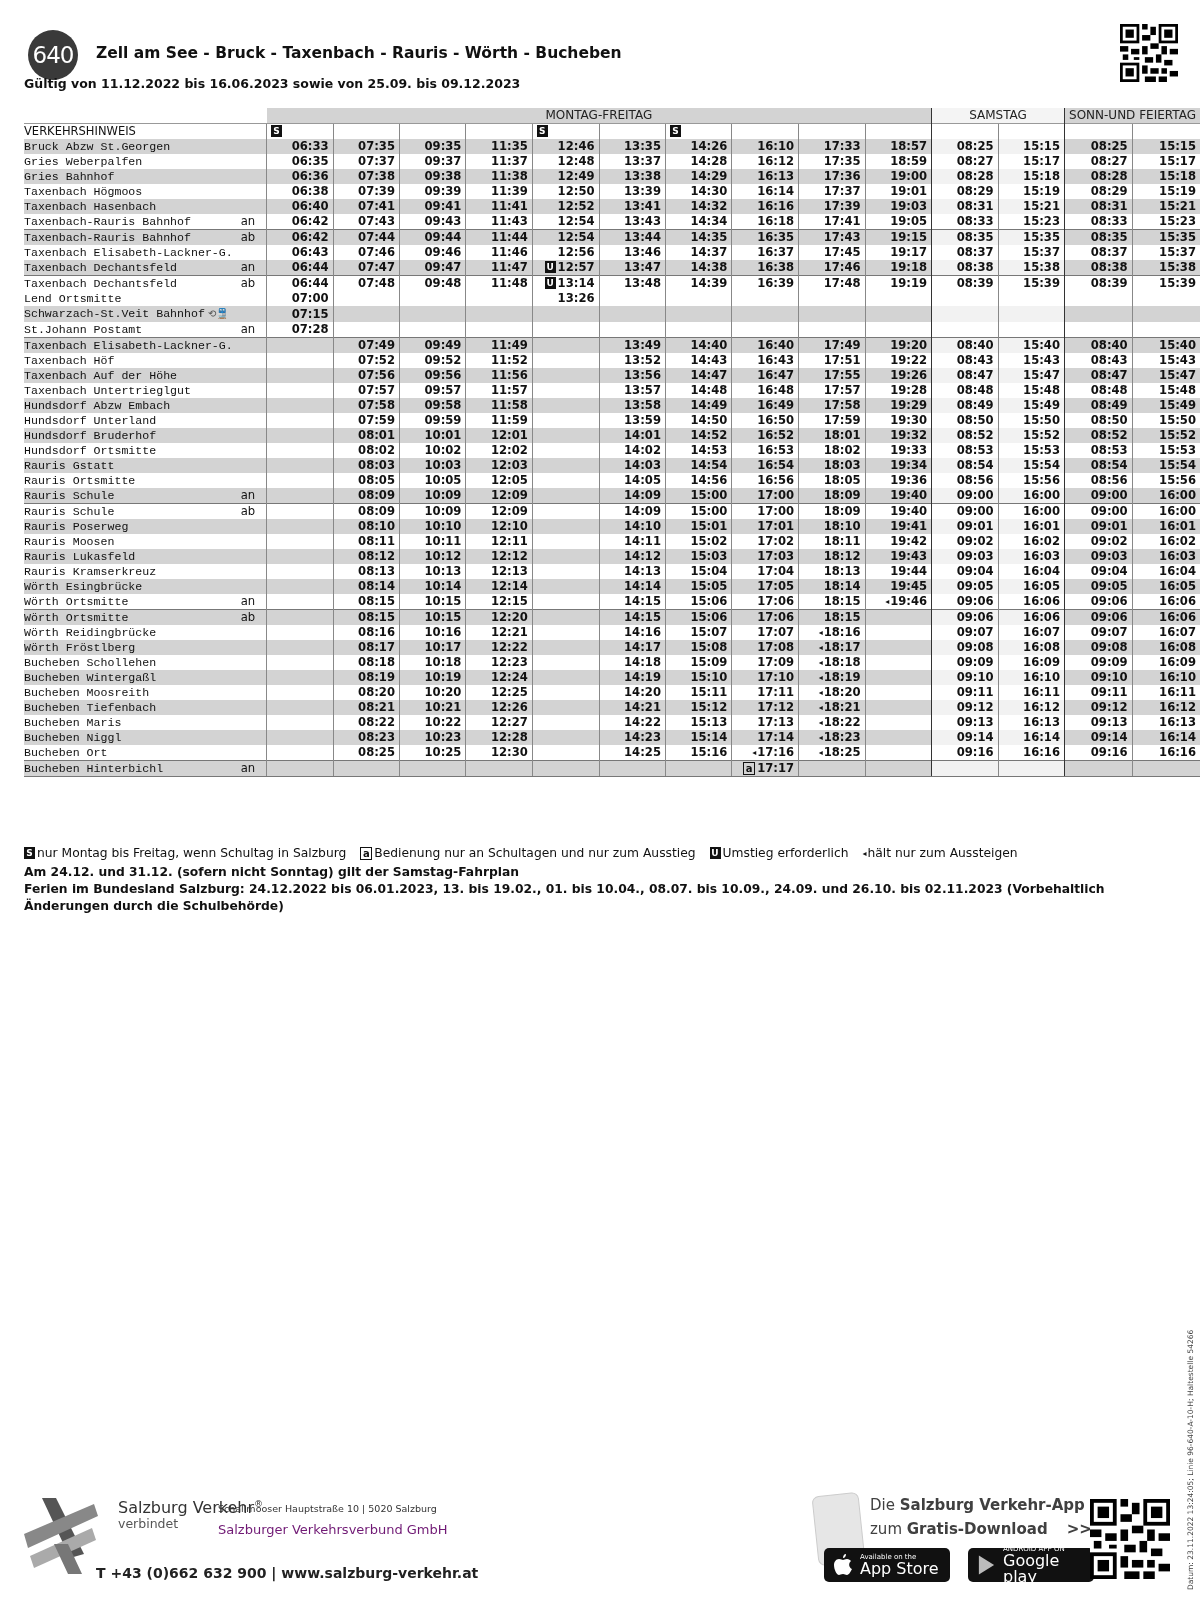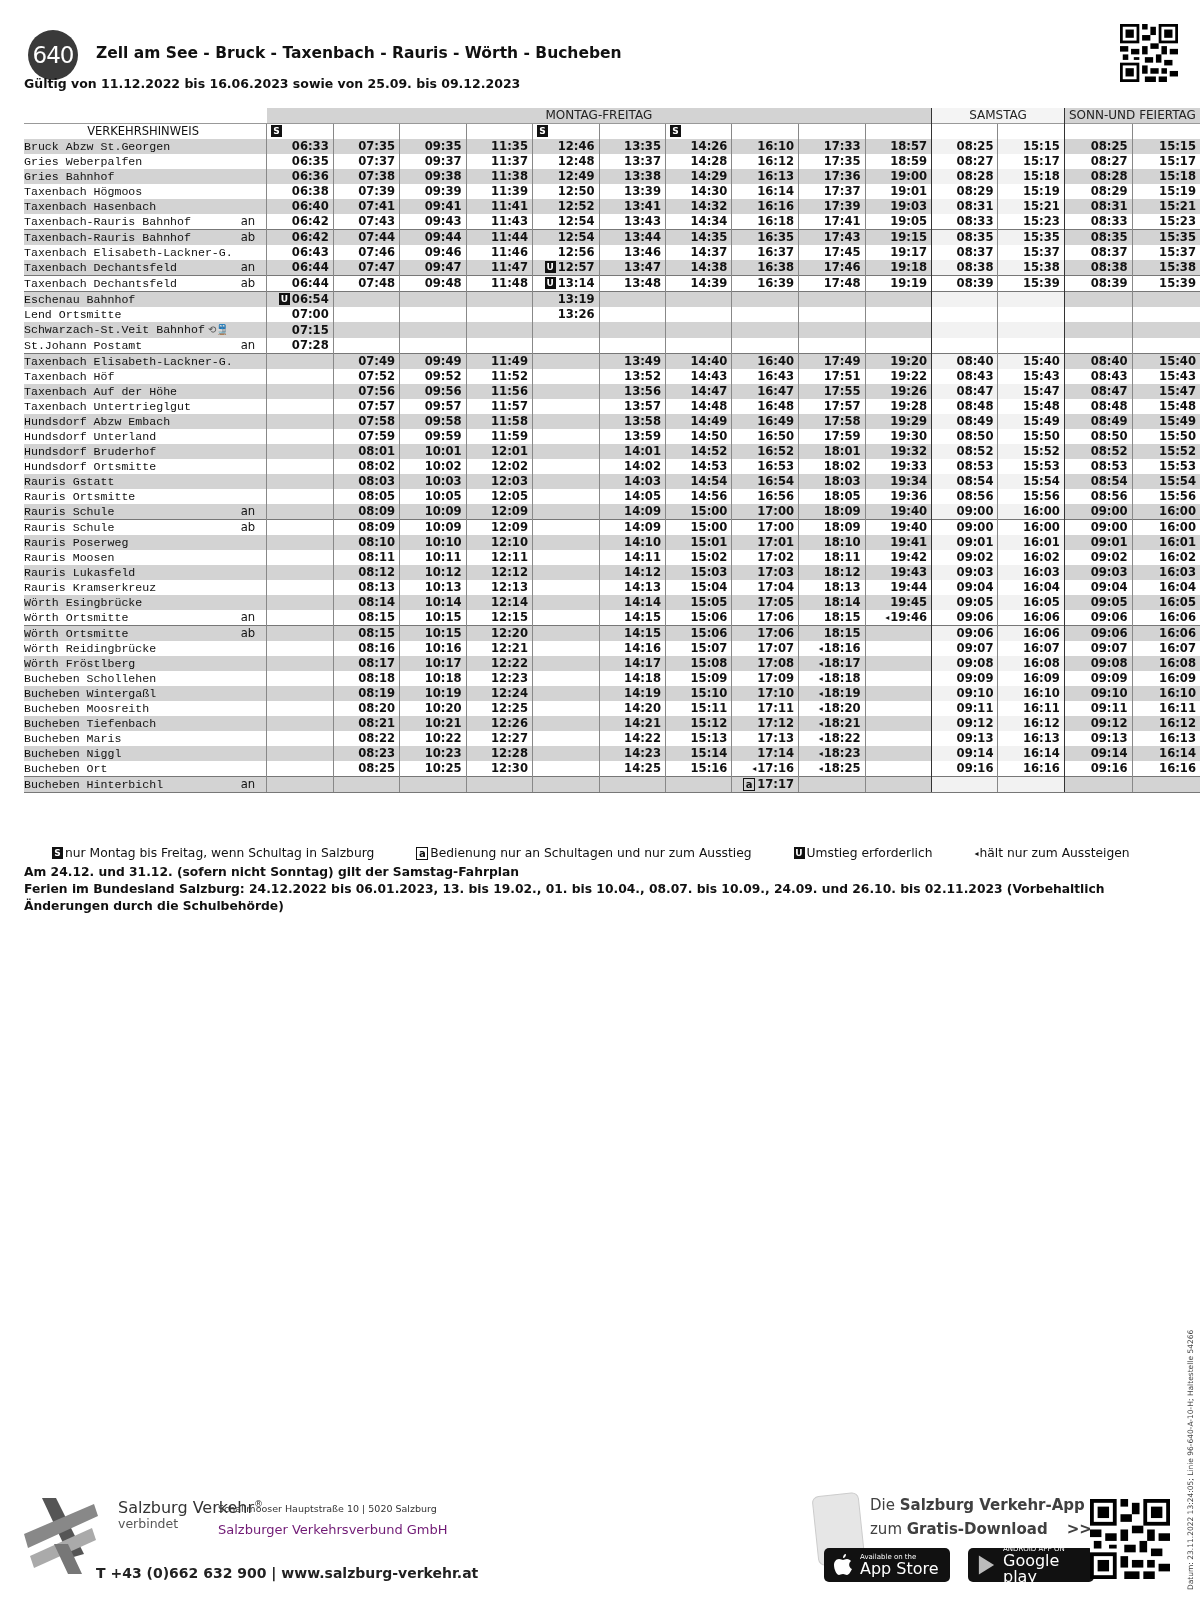--- a/index.html
+++ b/index.html
@@ -12,37 +12,37 @@
   table.tt { position:absolute; left:24px; top:108px; border-collapse:collapse; font-size:11.6px; table-layout:fixed; }
   table.tt td { padding:0 4px; height:15px; line-height:15px; white-space:nowrap; }
   table.tt col.stop { width:182px; }
   table.tt col.anab { width:30px; }
   table.tt col.t { width:66.8px; }
   .hdr td { height:24px; }
   .hdr .grp { text-align:center; font-size:12px; color:#222; }
   .hdr .mf { background:#d3d3d3; }
   .hdr .sa { background:#f4f4f4; border-left:1.5px solid #333; }
   .hdr .so { background:#d3d3d3; border-left:1.5px solid #333; }
-  .vh td { border-top:1px solid #999; font-size:11.5px;text-align:center; }
+  .vh td { border-top:1px solid #999; font-size:11.5px; }
   td.tm { text-align:right; font-weight:bold; border-left:1px solid #888; }
   td.stopname { padding-left:0 !important;font-family:Liberation Mono, monospace; }
   td.aa { text-align:left; padding-left:0; }
   tr.g td { background:#d3d3d3; }
   tr.g td.sat { background:#f2f2f2; }
   td.satfirst { border-left:1.5px solid #333 !important; }
   td.sunfirst { border-left:1.5px solid #333 !important; }
   tr.sep td { border-top:1.2px solid #777; }
   tr.last td { border-bottom:1.2px solid #777; }
   .badge { display:inline-block; background:#111; color:#fff; font-size:9px; font-weight:bold; width:11px; height:12px; line-height:12px; text-align:center; margin-right:2px; vertical-align:1px; }
   .badge-a { display:inline-block; border:1.5px solid #111; color:#111; font-size:10px; font-weight:bold; width:10px; height:11px; line-height:11px; text-align:center; margin-right:2px; }
   .exit { font-size:8px; vertical-align:1px; margin-right:1px; }
   .trainicon { font-size:10px; color:#555; margin-left:3px; }
 
   .legend { position:absolute; left:24px; top:846px; font-size:12.3px; }
-  .legend span.li { margin-right:10px;margin-left:28px; }
+  .legend span.li { margin-right:10px; }
   .note { position:absolute; left:24px; font-size:12.3px; font-weight:bold; width:1120px; line-height:17px; }
 
   .logo { position:absolute; left:24px; top:1494px; width:80px; height:80px; }
   .brand { position:absolute; left:118px; top:1498px; font-size:16px; color:#333; }
   .brand sup { font-size:9px; }
   .brand-sub { position:absolute; left:118px; top:1516px; font-size:12.5px; color:#555; }
   .org { position:absolute; left:218px; top:1522px; font-size:13px; color:#701a75; }
   .addr { position:absolute; left:218px; top:1503px; font-size:9.5px; color:#333; }
   .contact { position:absolute; left:96px; top:1565px; font-size:14px; font-weight:bold; color:#222; }
 
@@ -318,38 +318,20 @@
         <td class="tm"><span>13:48</span></td>
         <td class="tm"><span>14:39</span></td>
         <td class="tm"><span>16:39</span></td>
         <td class="tm"><span>17:48</span></td>
         <td class="tm"><span>19:19</span></td>
         <td class="tm sat satfirst"><span>08:39</span></td>
         <td class="tm sat"><span>15:39</span></td>
         <td class="tm sunfirst"><span>08:39</span></td>
         <td class="tm"><span>15:39</span></td>
       </tr>
-      <tr class="g sep">
-        <td class="stopname"><span>Eschenau Bahnhof</span></td>
-        <td class="aa"></td>
-        <td class="tm"><span class="badge">U</span><span>06:54</span></td>
-        <td class="tm"></td>
-        <td class="tm"></td>
-        <td class="tm"></td>
-        <td class="tm"><span>13:19</span></td>
-        <td class="tm"></td>
-        <td class="tm"></td>
-        <td class="tm"></td>
-        <td class="tm"></td>
-        <td class="tm"></td>
-        <td class="tm sat satfirst"></td>
-        <td class="tm sat"></td>
-        <td class="tm sunfirst"></td>
-        <td class="tm"></td>
-      </tr>
       <tr class="">
         <td class="stopname"><span>Lend Ortsmitte</span></td>
         <td class="aa"></td>
         <td class="tm"><span>07:00</span></td>
         <td class="tm"></td>
         <td class="tm"></td>
         <td class="tm"></td>
         <td class="tm"><span>13:26</span></td>
         <td class="tm"></td>
         <td class="tm"></td>

